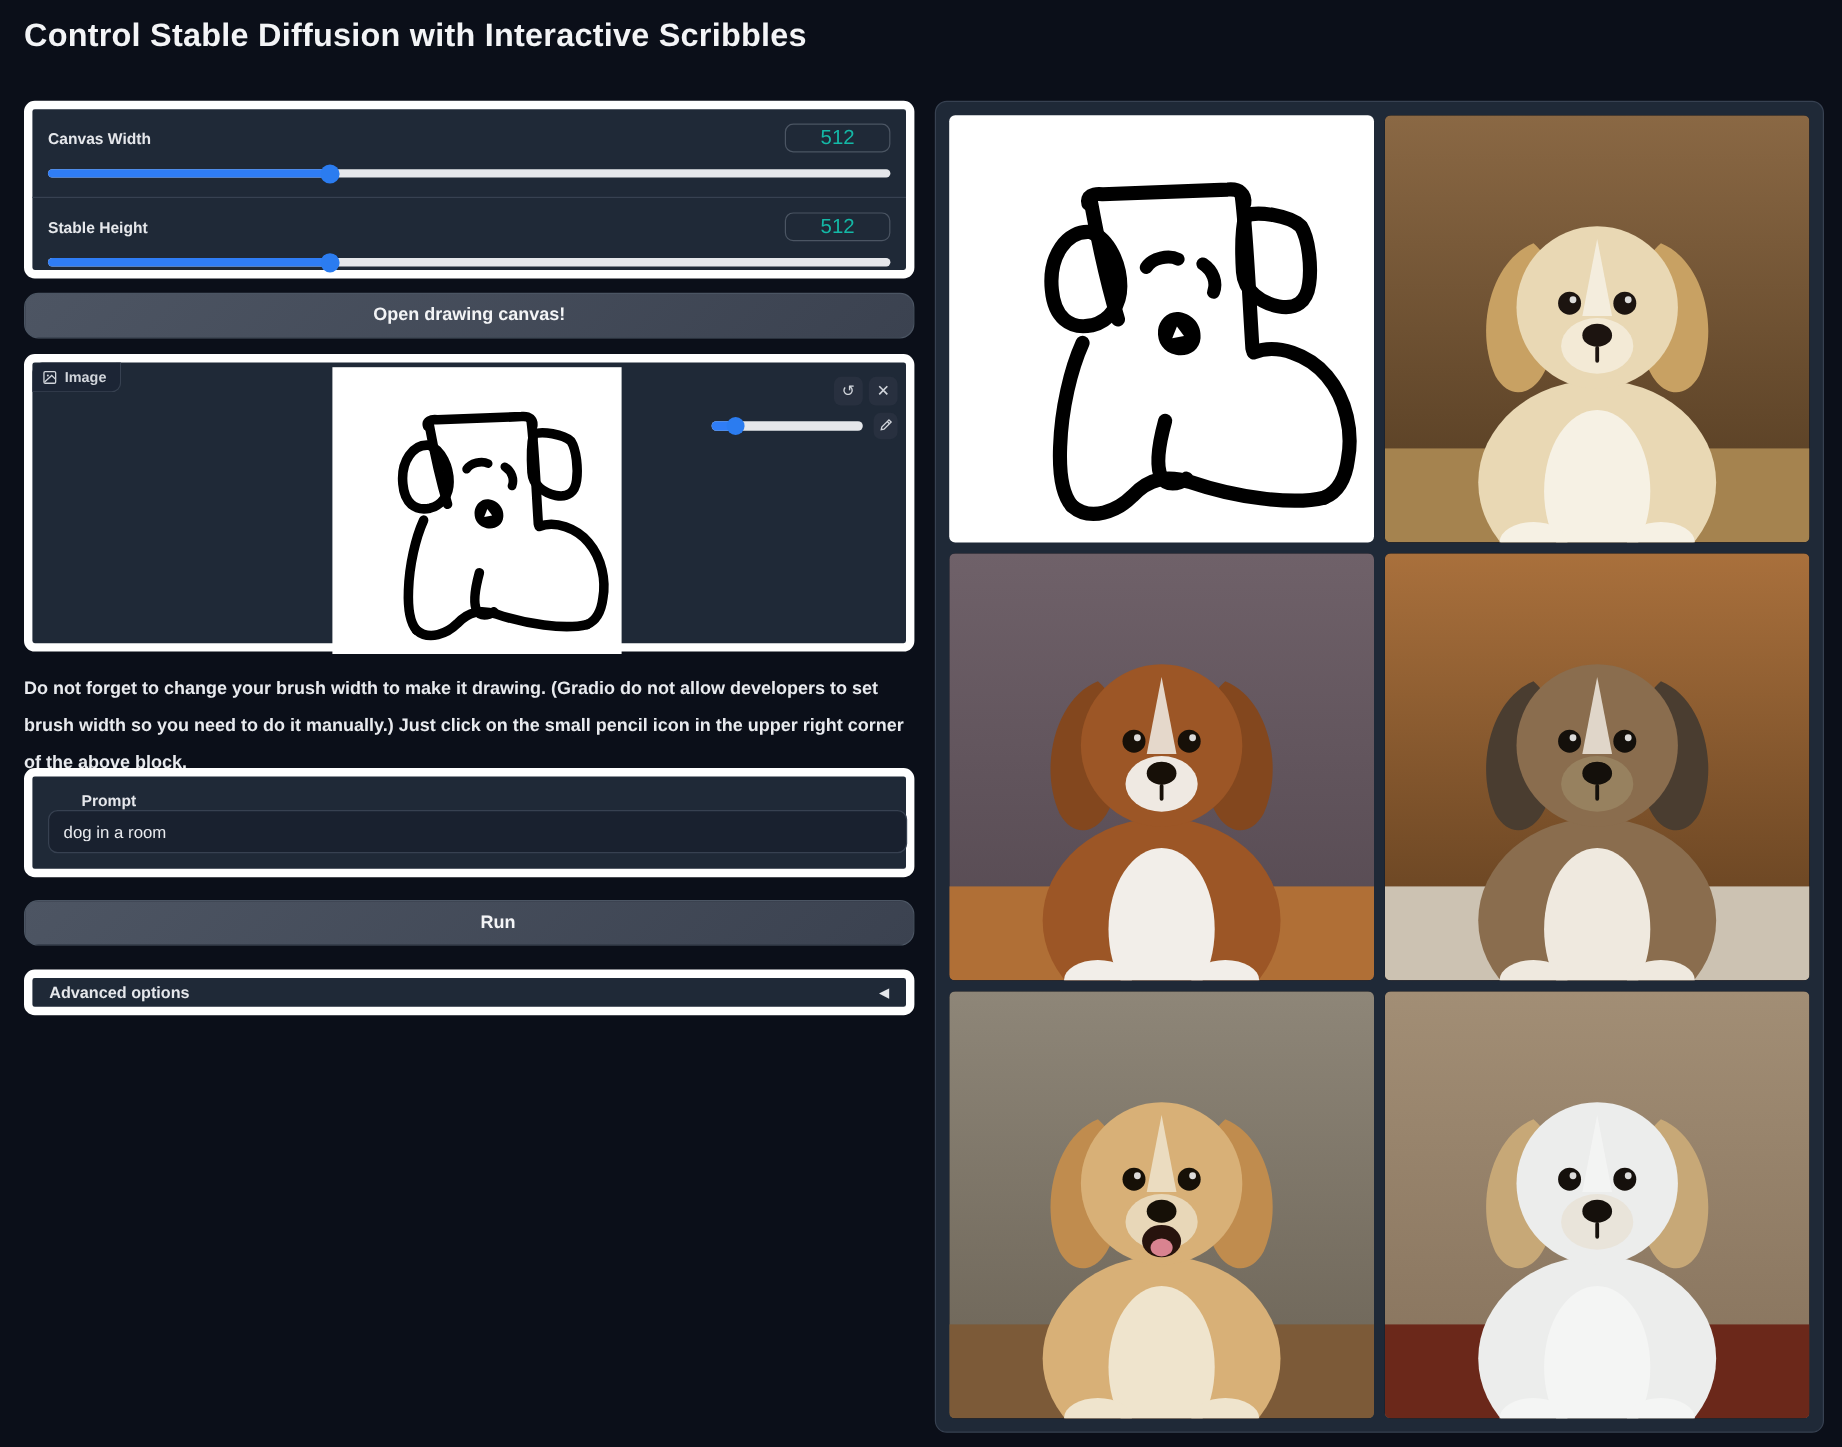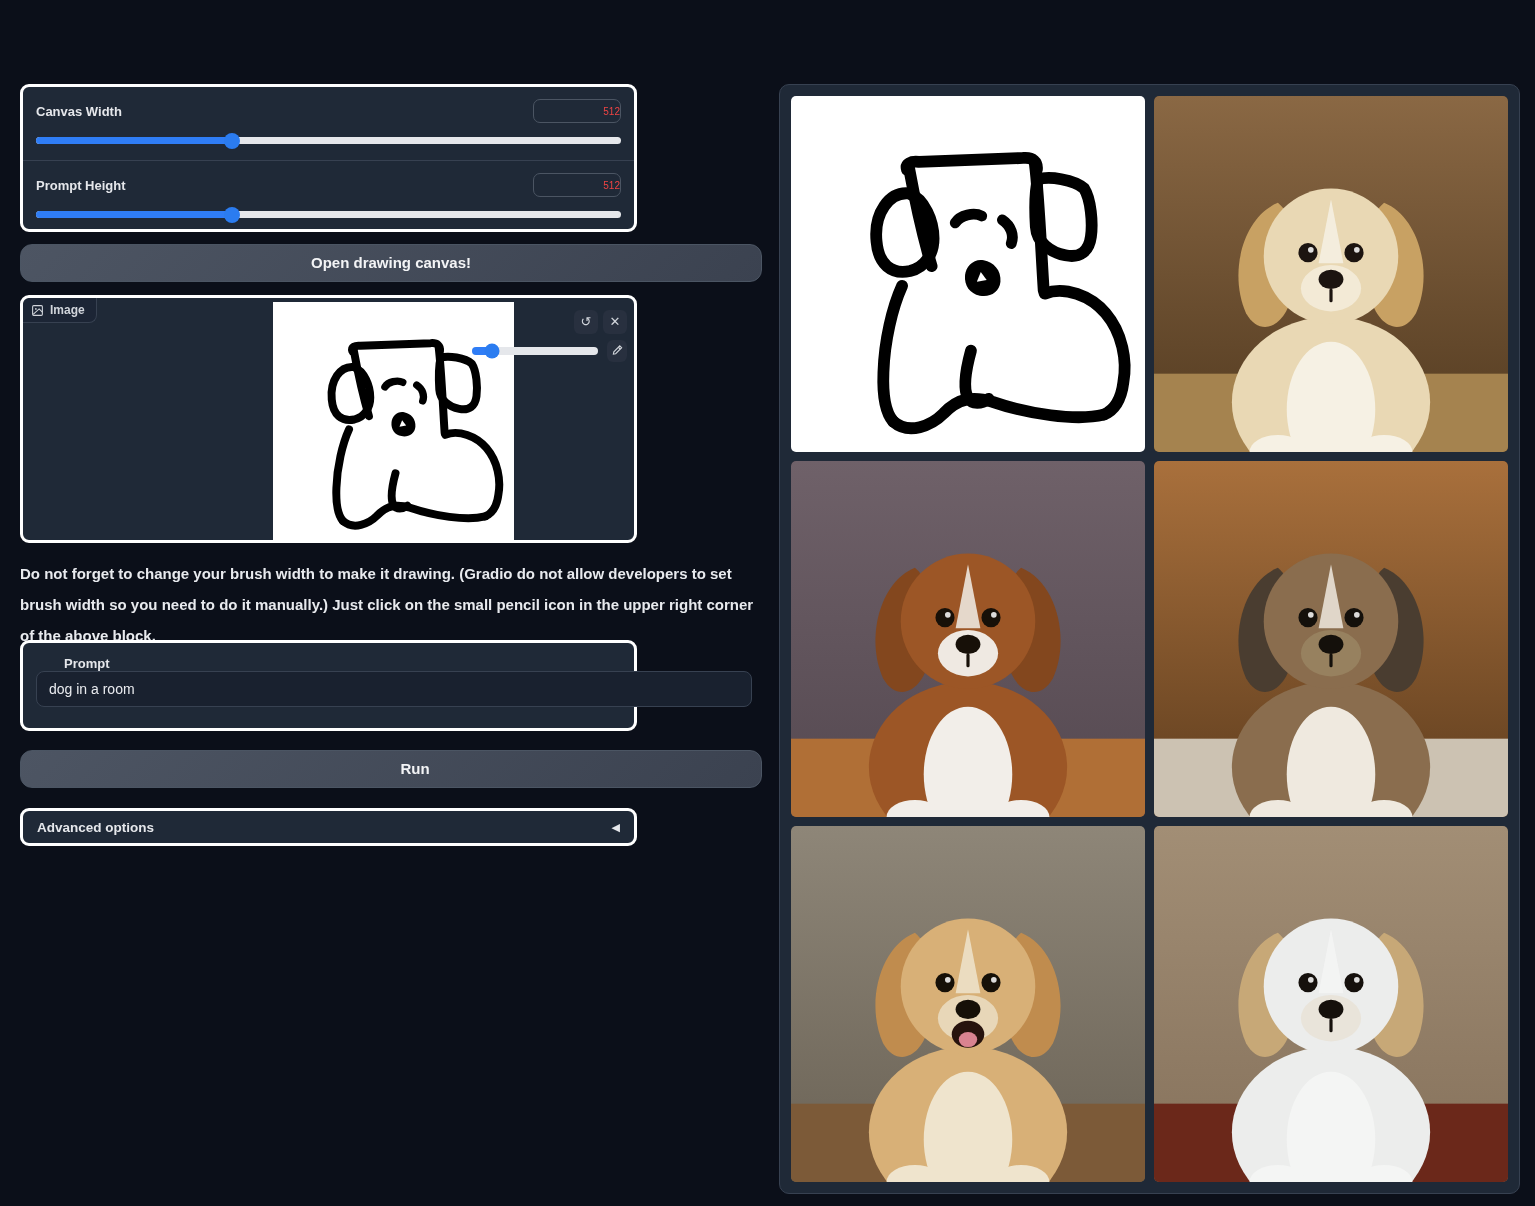--- a/index.html
+++ b/index.html
@@ -1,30 +1,30 @@
 <!DOCTYPE html>
 <html><head>
 <meta charset="utf-8">
 <style>
   * { margin:0; padding:0; box-sizing:border-box; }
   html,body { background:#0b0f19; font-family:"Liberation Sans", sans-serif; }
   .app { position:relative; width:1535px; height:1206px; background:#0b0f19; overflow:hidden; }
 
   .page-title { position:absolute; left:20px; top:14px; font-size:27px; font-weight:700; color:#f3f4f6; letter-spacing:.2px; }
 
-  .panel { position:absolute; left:20px; width:617px; background:#1f2937; border:3px solid #ffffff; border-radius:9px; }
+  .panel { position:absolute; left:20px; width:742px; background:#1f2937; border:7px solid #ffffff; border-radius:9px; }
 
   
   .sliders-panel { top:84px; height:148px; }
   .slider-row { position:relative; height:73px; padding:12px 13px 0 13px; }
   .slider-row + .slider-row { border-top:1px solid #374151; }
   .slider-head { display:flex; justify-content:space-between; align-items:center; }
   .slider-label { font-size:13px; font-weight:600; color:#e5e7eb; }
   .num-box { width:88px; height:24px; border:1px solid #4b5563; border-radius:7px; background:transparent;
-             color:#ef4444; font-size:10px; text-align:right; line-height:22px; }
+             color:#14b8a6; font-size:17px; text-align:center; line-height:22px; }
   .track { position:relative; margin-top:14px; height:7px; border-radius:4px; background:#e5e7eb; }
   .track-fill { position:absolute; left:0; top:0; height:100%; border-radius:4px; background:#2f7df6; }
   .track-handle { position:absolute; top:50%; width:16px; height:16px; border-radius:50%; background:#2b7cf0; transform:translate(-50%,-50%); cursor:pointer; }
 
   
   .big-btn { position:absolute; left:20px; width:742px; height:38px; border:1px solid #4b5563; border-radius:12px;
              background:linear-gradient(135deg,#4d5563 0%,#3b4250 100%);
              color:#f3f4f6; font-size:15px; font-weight:700; text-align:center; line-height:36px; cursor:pointer;
              font-family:Liberation Sans, sans-serif; }
   .open-canvas-btn { top:244px; }
@@ -86,35 +86,36 @@
       <path d="M258,200 C278,192 305,202 320,220 C337,240 342,268 338,290 C336,306 330,318 318,323"></path>
       <path d="M318,323 C290,330 240,322 205,310 C185,304 170,306 155,322 C143,334 120,344 104,330"></path>
       <path d="M113,192 C103,214 95,248 94,280 C93,305 97,322 104,330"></path>
       <path d="M183,258 C177,280 175,297 180,306 C184,313 194,312 201,307"></path>
     </g>
   </defs>
 </svg>
 
 <div class="app">
 
+  <h1 class="page-title">Control Stable Diffusion with Interactive Scribbles</h1>
 
   <div class="panel sliders-panel">
     <div class="slider-row">
       <div class="slider-head">
         <span class="slider-label">Canvas Width</span>
         <input class="num-box" value="512" style="">
       </div>
       <div class="track">
         <div class="track-fill" style="width: 33.5%;"></div>
         <div class="track-handle" style="left: 33.5%;"></div>
       </div>
     </div>
     <div class="slider-row">
       <div class="slider-head">
-        <span class="slider-label">Prompt Height</span>
+        <span class="slider-label">Stable Height</span>
         <input class="num-box" value="512" style="">
       </div>
       <div class="track">
         <div class="track-fill" style="width: 33.5%;"></div>
         <div class="track-handle" style="left: 33.5%;"></div>
       </div>
     </div>
   </div>
 
   <button class="big-btn open-canvas-btn">Open drawing canvas!</button>

